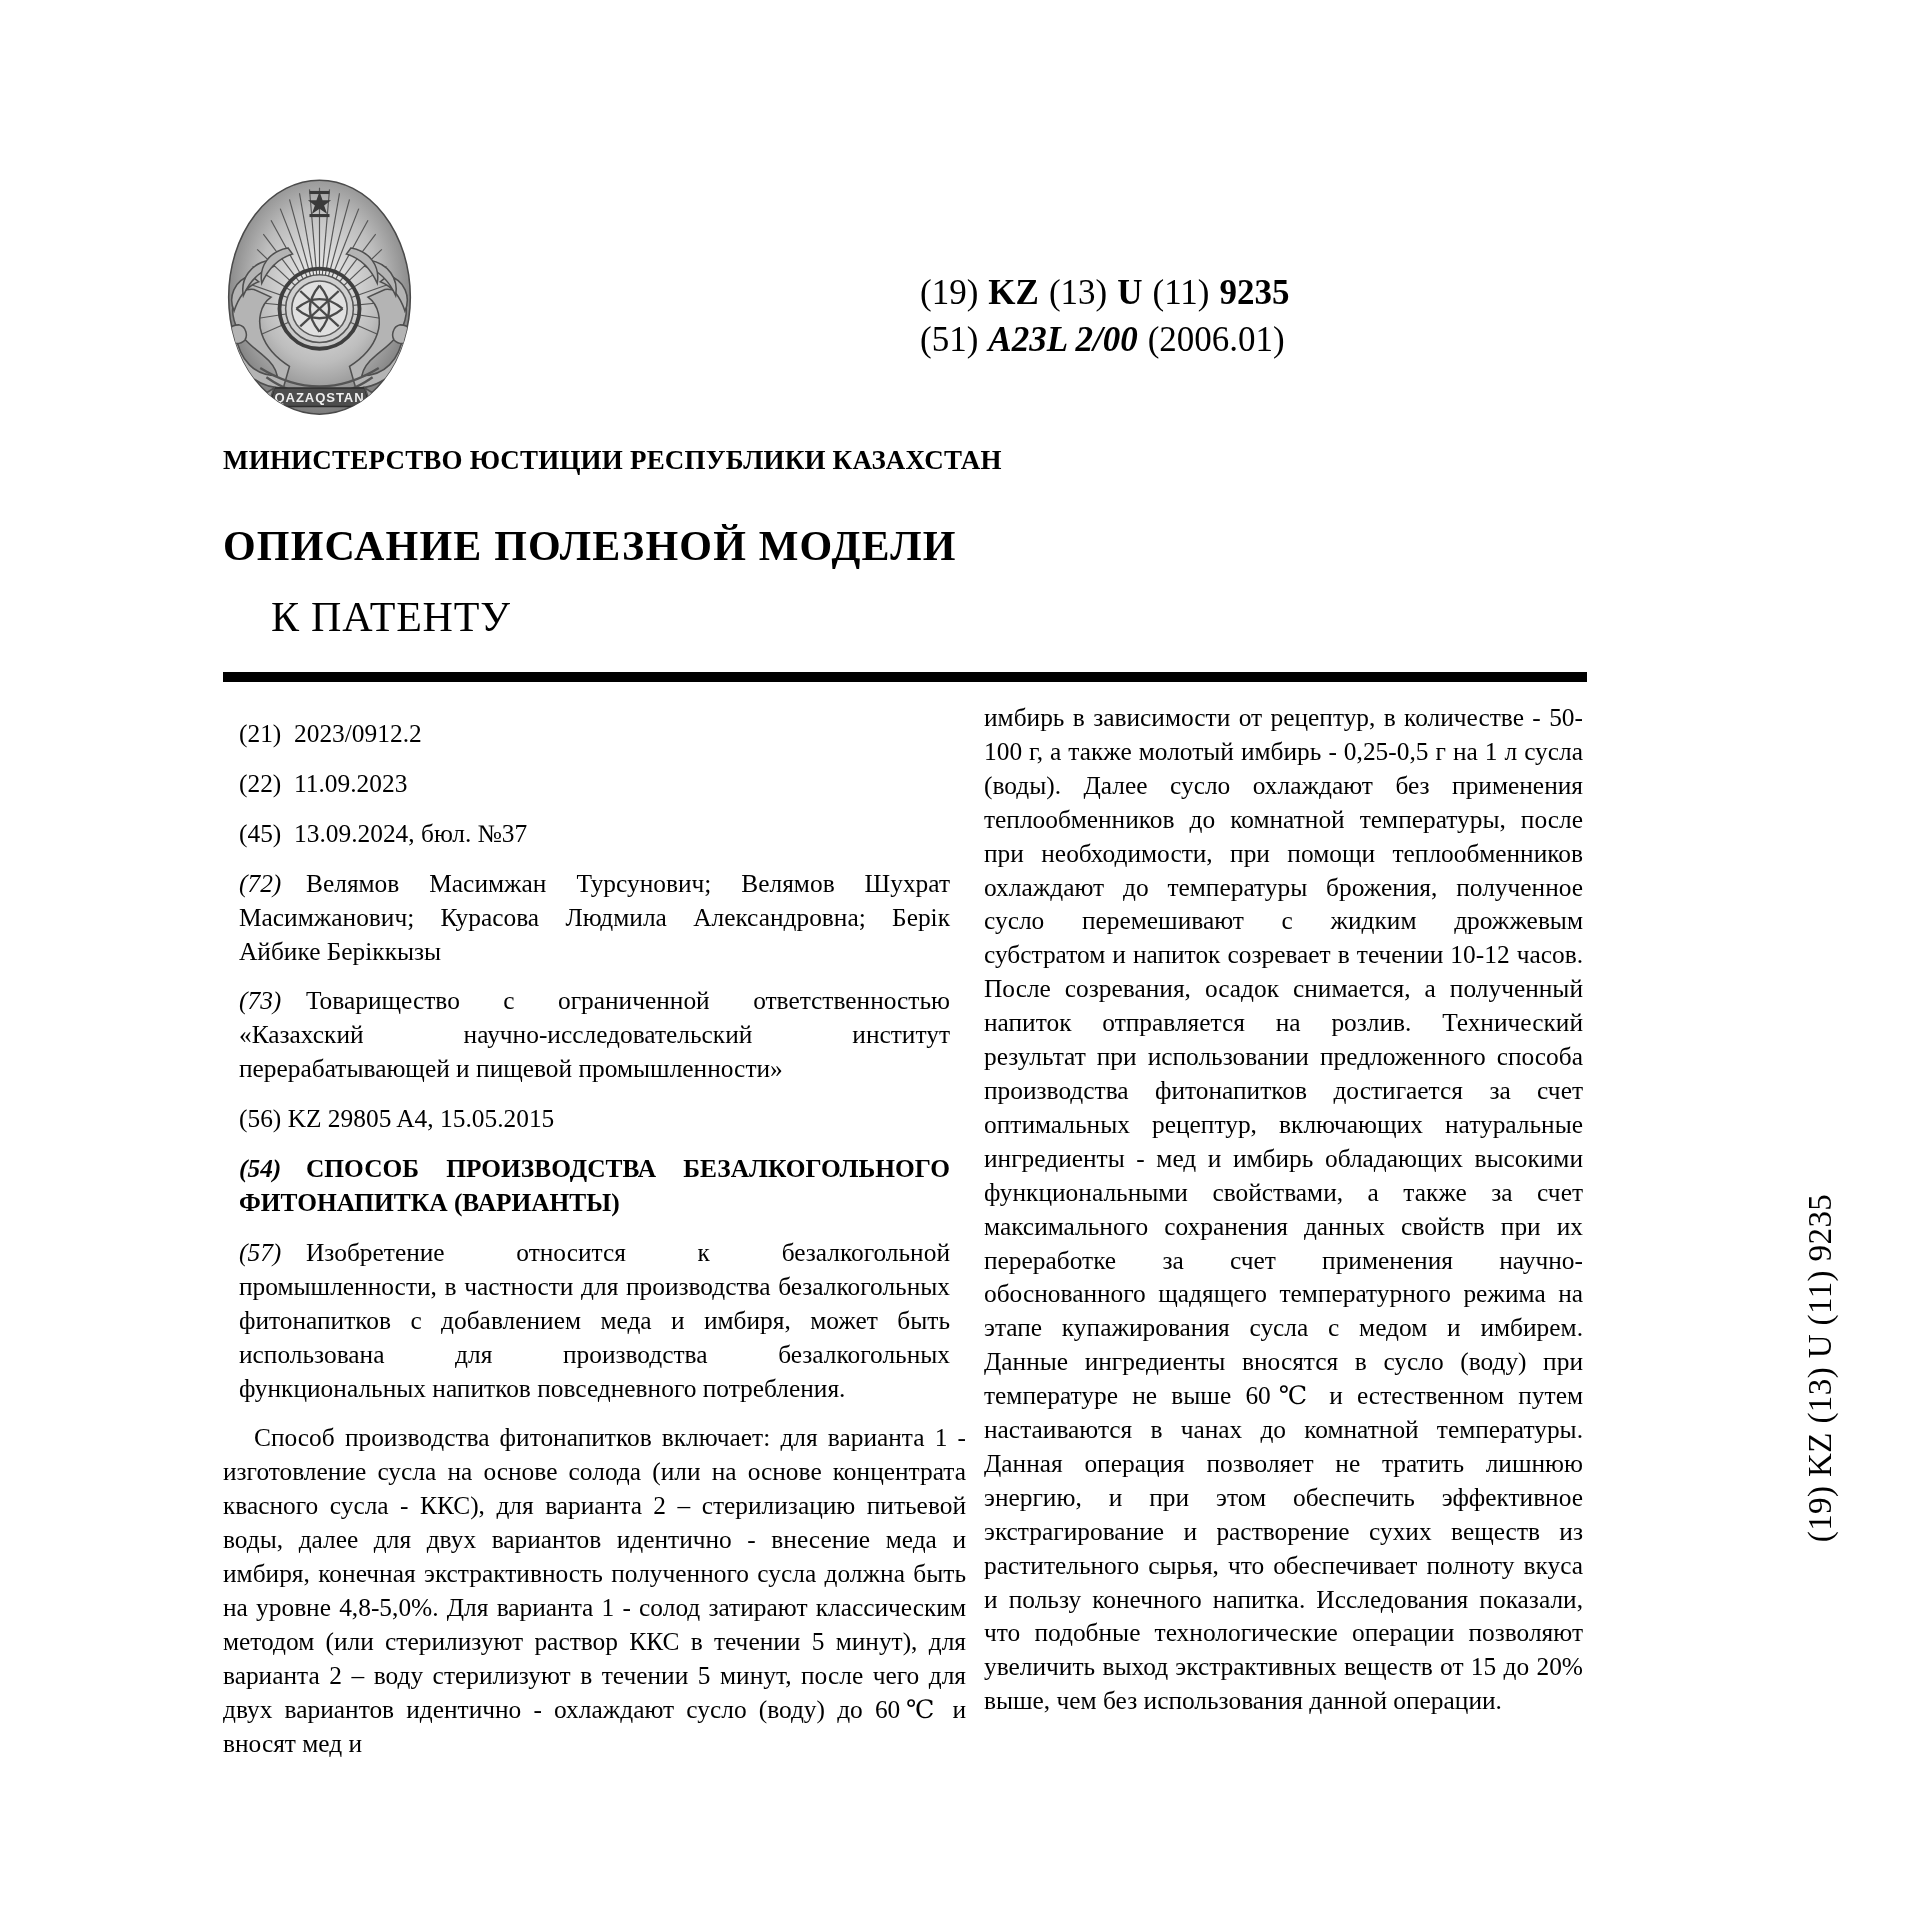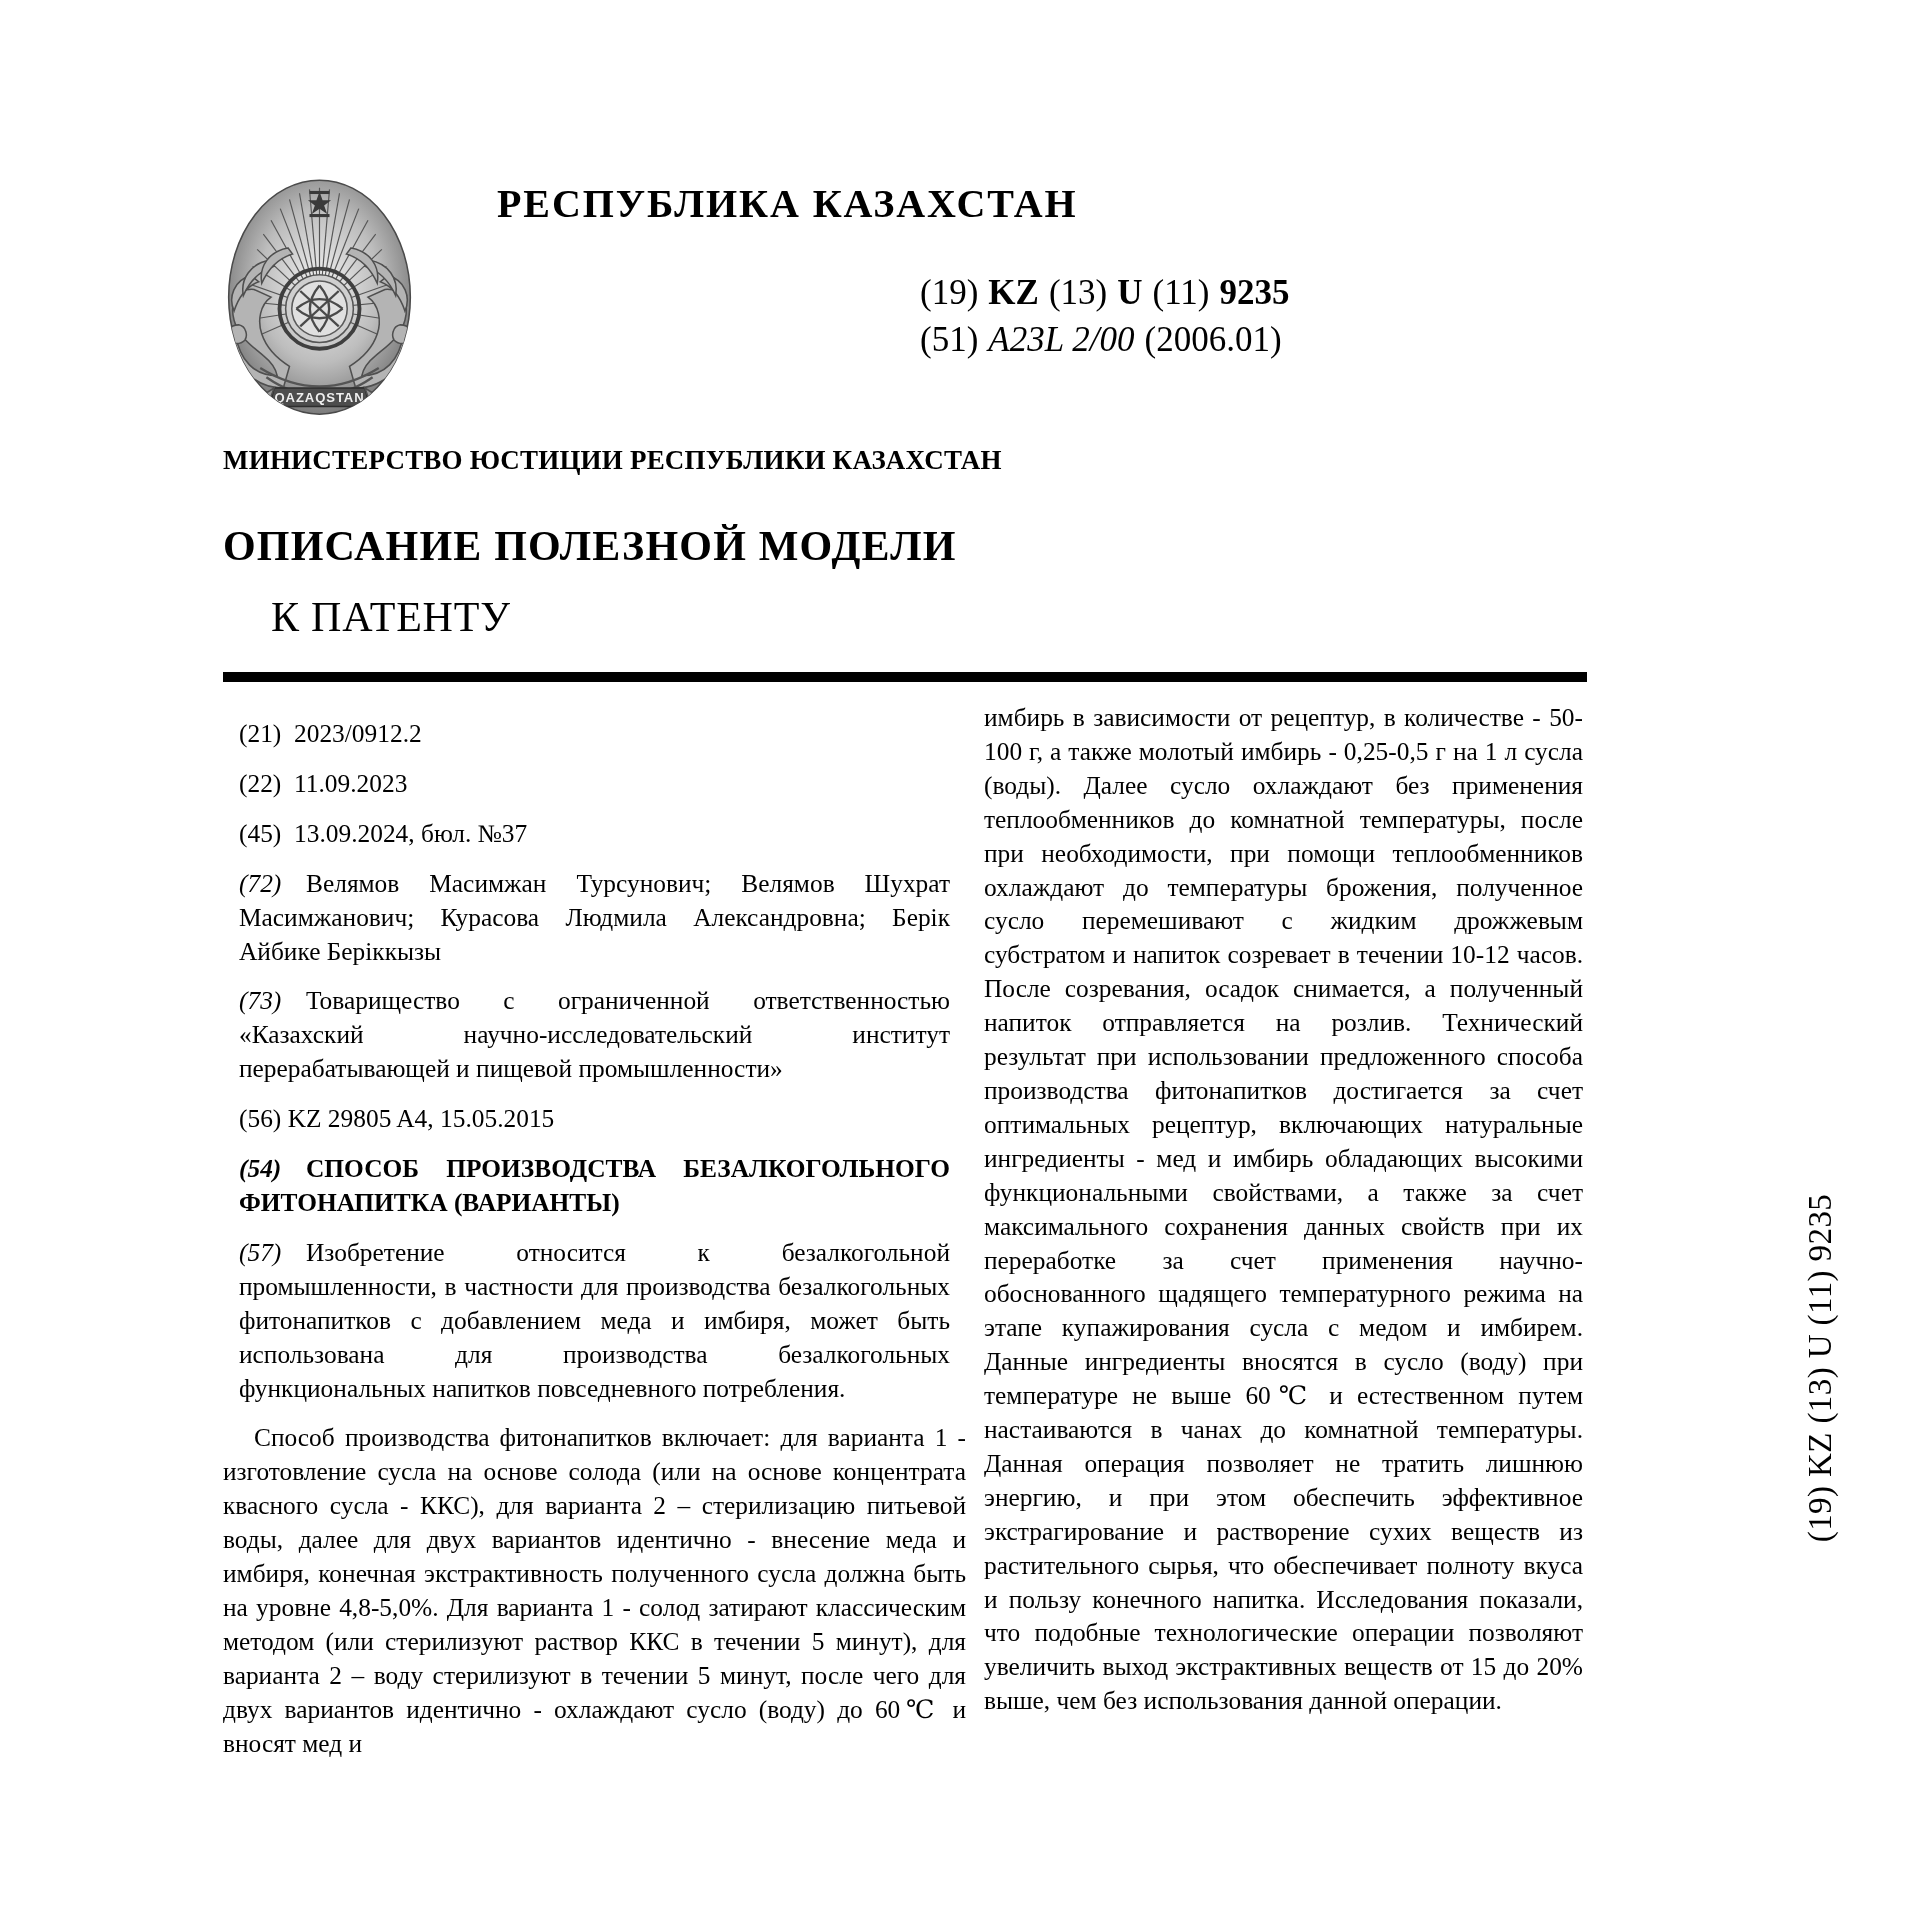--- a/index.html
+++ b/index.html
@@ -52,21 +52,21 @@
     top: 104px;
     width: 655px;
     text-align: left;
   }
   .code-line {
     font-size: 35px;
     white-space: nowrap;
     line-height: 1.34;
   }
   .code-line .b  { font-weight: 700; }
-  .code-line .bi { font-weight: 400; font-style: italic; }
+  .code-line .bi { font-weight: 700; font-style: italic; }
   .gap { display:inline-block; width:10px; }
 
   #ministry {
     position: absolute;
     left: 0px;
     top: 279px;
     font-size: 27px;
     font-weight: 700;
     letter-spacing: 0.2px;
     white-space: nowrap;
@@ -250,23 +250,20 @@
           </g>
 
           <g fill="#9b9b9b" stroke="#4f4f4f" stroke-width="2">
             <path d="M66,278 L44,292 L36,312 L58,300 Z"></path>
             <path d="M184,278 L206,292 L214,312 L192,300 Z"></path>
           </g>
         </g>
       </svg>
     </div>
 
-    <div id="country-title">
-      <span>РЕСПУБЛИКА КАЗАХСТАН</span>
-    </div>
 
     <div id="codes">
       <div class="code-line">
         <span>(19)</span><span class="gap"></span><span class="b">KZ</span><span class="gap"></span><span>(13)</span><span class="gap"></span><span class="b">U</span><span class="gap"></span><span>(11)</span><span class="gap"></span><span class="b">9235</span>
       </div>
       <div class="code-line">
         <span>(51)</span><span class="gap"></span><span class="bi">A23L  2/00</span><span class="gap"></span><span>(2006.01)</span>
       </div>
     </div>
 

